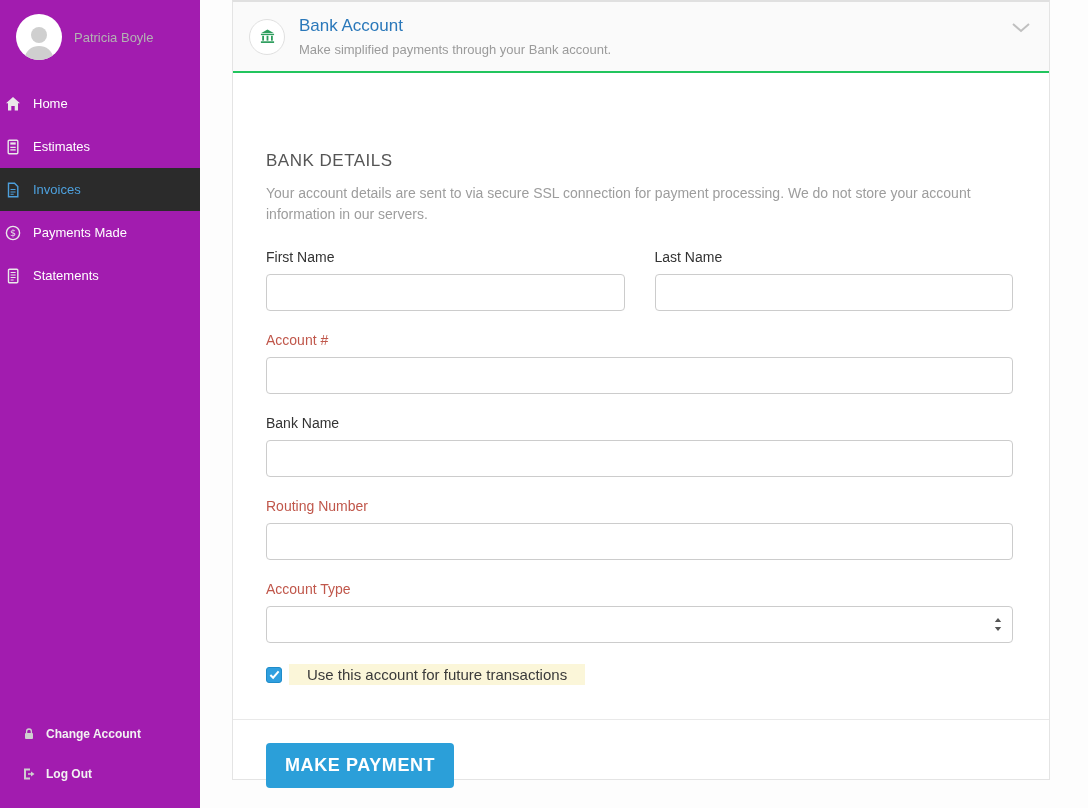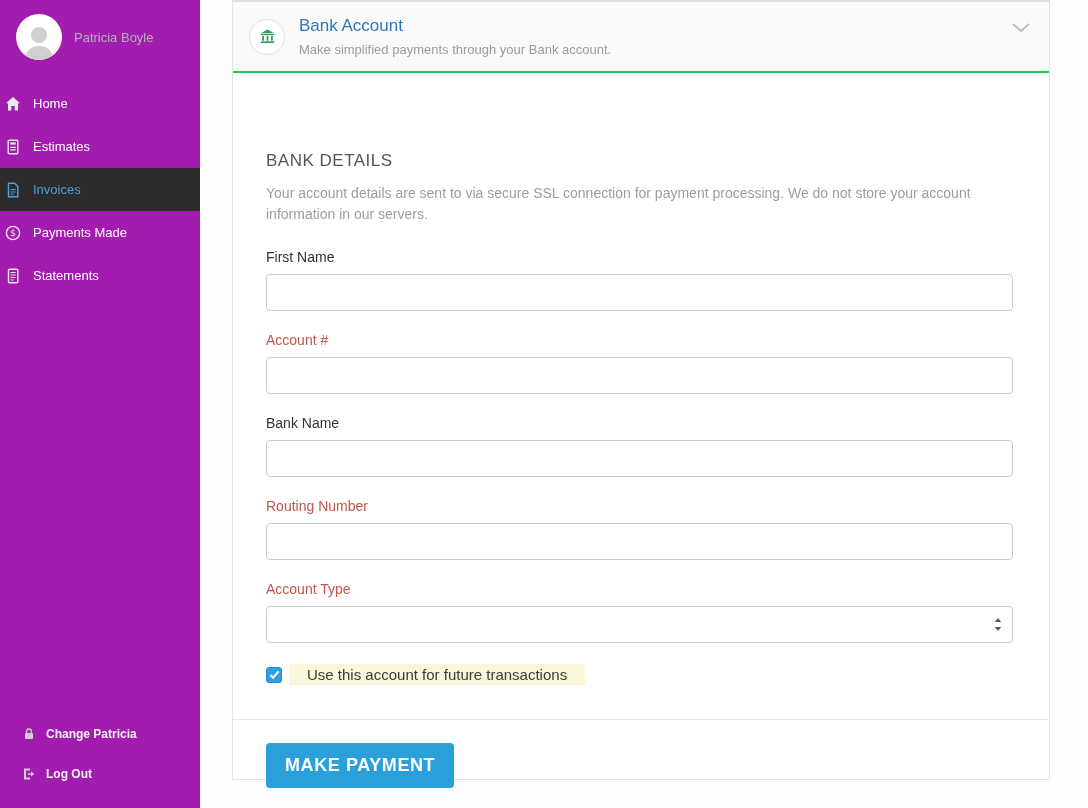--- a/index.html
+++ b/index.html
@@ -179,21 +179,21 @@
   <div class="sidebar-spacer"></div>
 
   <div class="side-footer">
     <div class="foot-item">
       <span class="nav-ico">
         <svg viewBox="0 0 14 14" width="14" height="14">
           <path d="M4.6 6V4.4a2.4 2.4 0 0 1 4.8 0V6" fill="none" stroke="currentColor" stroke-width="1.3"></path>
           <rect x="3" y="6" width="8" height="6" rx="1" fill="currentColor"></rect>
         </svg>
       </span>
-      <span>Change Patricia</span>
+      <span>Change Account</span>
     </div>
     <div class="foot-item">
       <span class="nav-ico">
         <svg viewBox="0 0 14 14" width="14" height="14" fill="currentColor">
           <path d="M2 1.5h6v2H4v7h4v2H2z"></path>
           <path d="M9 4.5l3.5 2.5L9 9.5V7.8H6V6.2h3z"></path>
         </svg>
       </span>
       <span>Log Out</span>
     </div>
@@ -225,20 +225,24 @@
       </div>
     </div>
 
     <div class="card-body">
       <div class="section-title">BANK DETAILS</div>
       <div class="section-desc">Your account details are sent to via secure SSL connection for payment processing. We do not store your account information in our servers.</div>
 
       <div class="field-row">
         <div class="field half">
           <label>First Name</label>
+          <input class="text-input" type="text" value="" style="">
+        </div>
+        <div class="field half">
+          <label>Last Name</label>
           <input class="text-input" type="text" value="" style="">
         </div>
       </div>
 
       <div class="field required">
         <label>Account #</label>
         <input class="text-input" type="text" value="" style="">
       </div>
 
       <div class="field">

